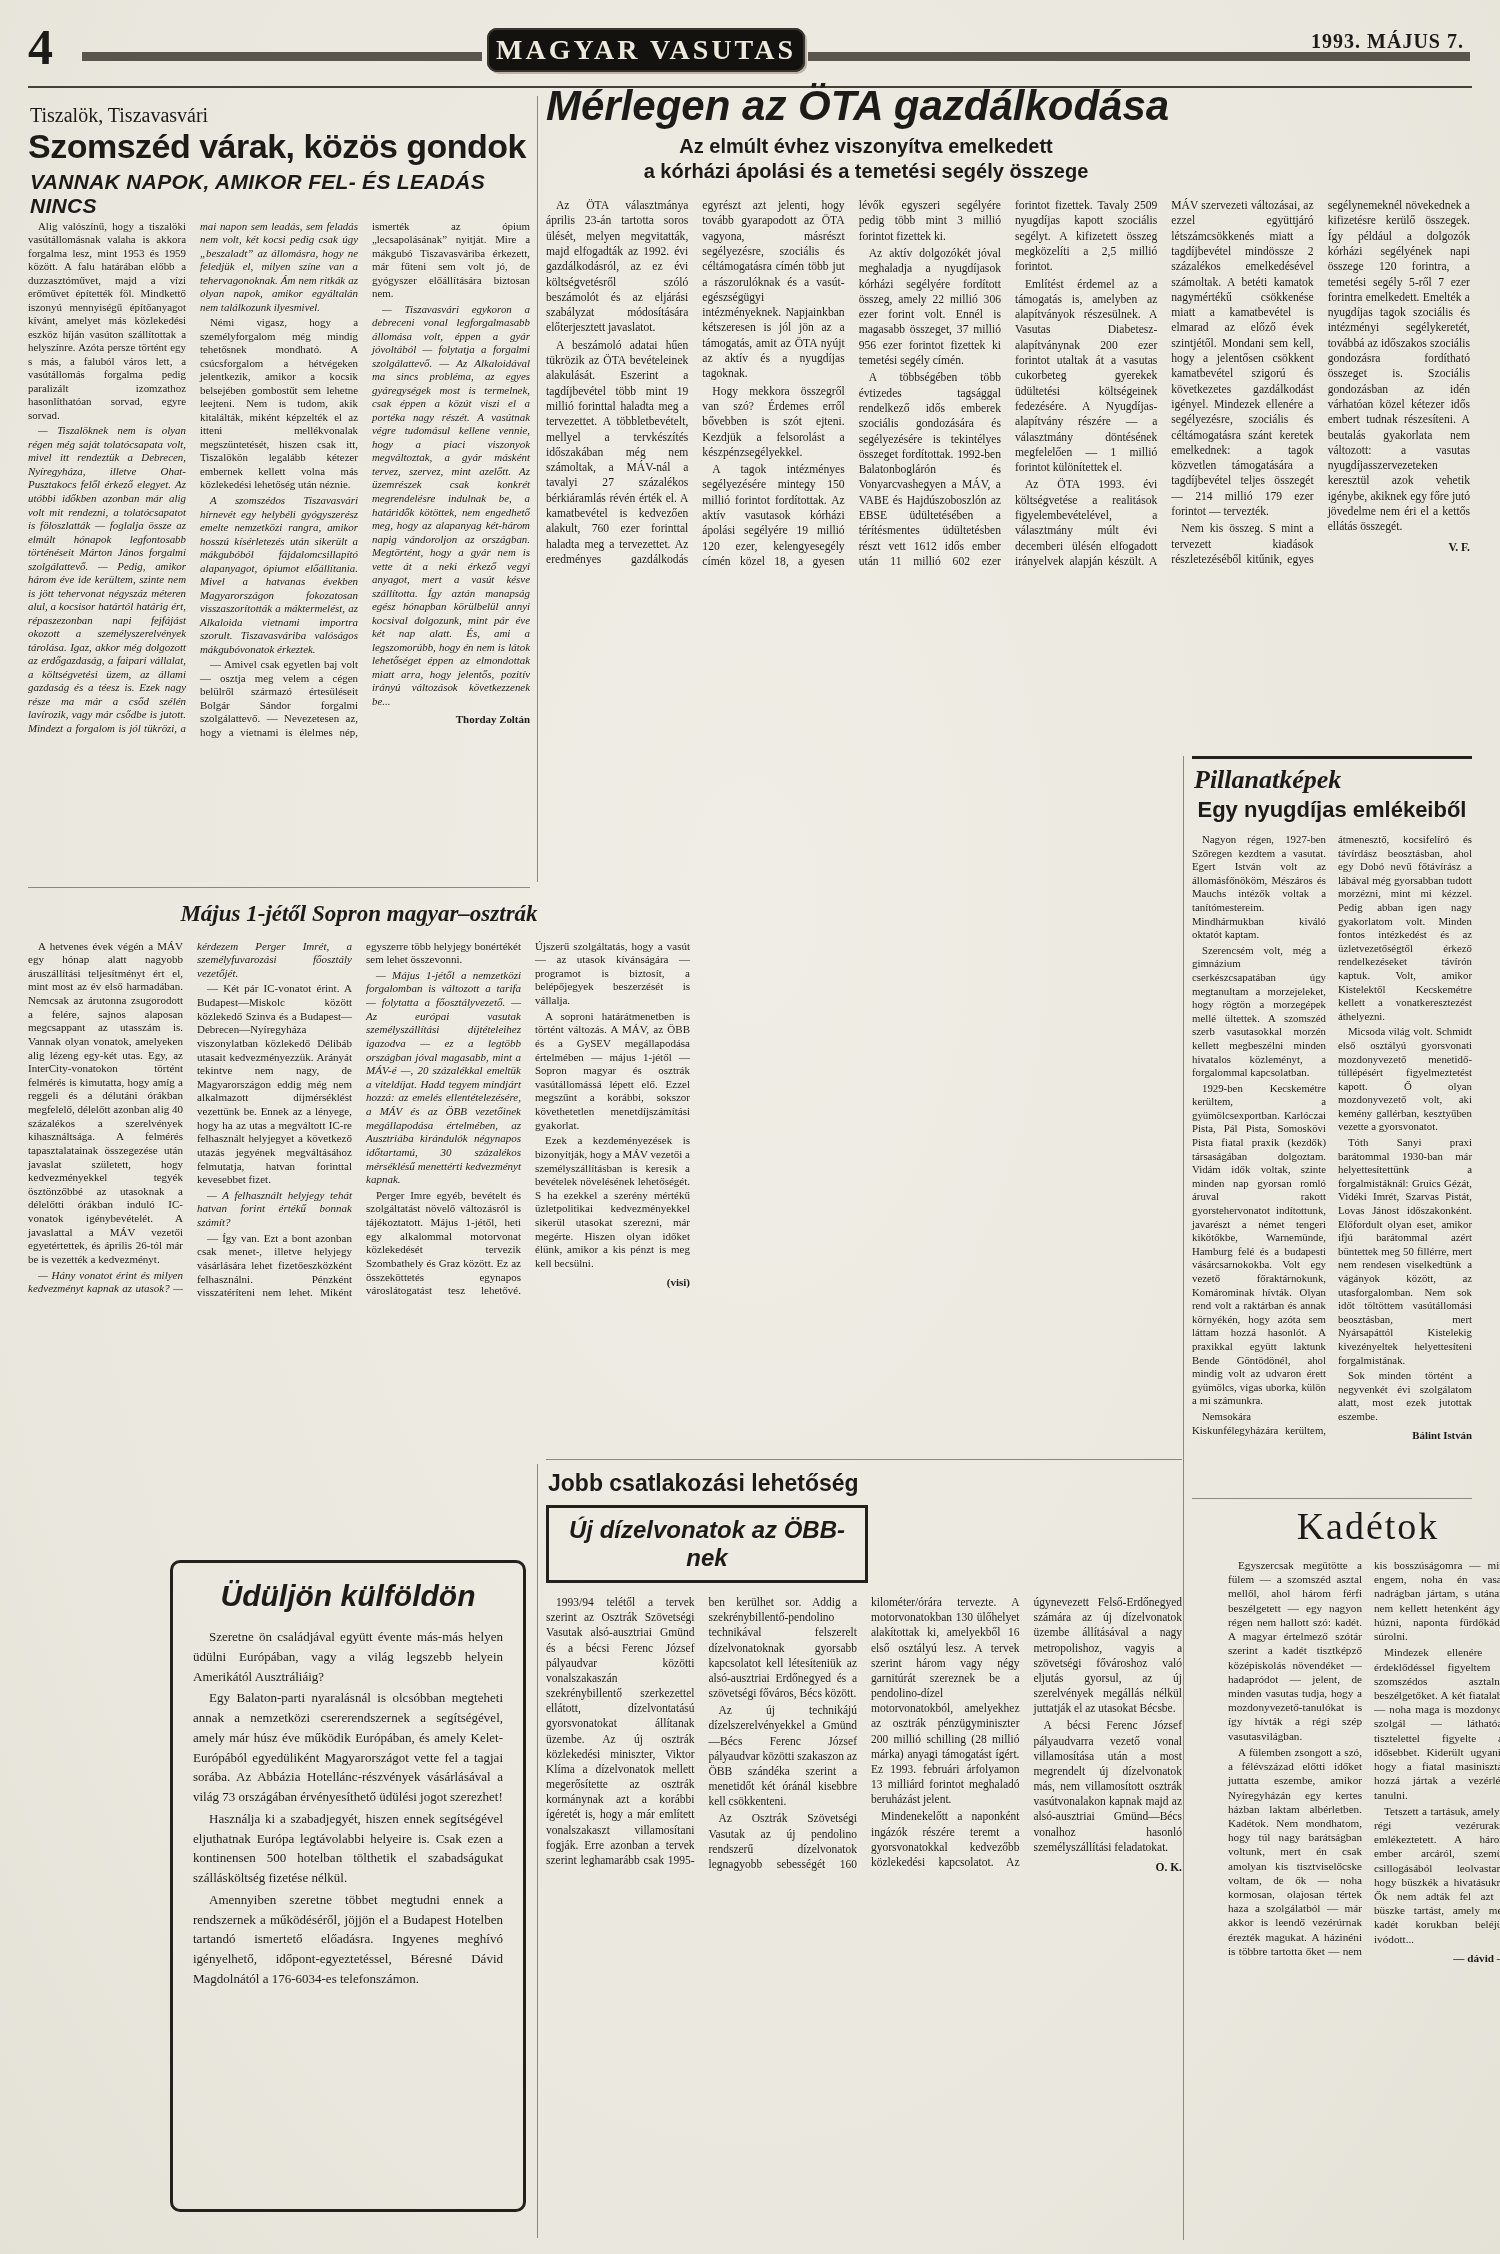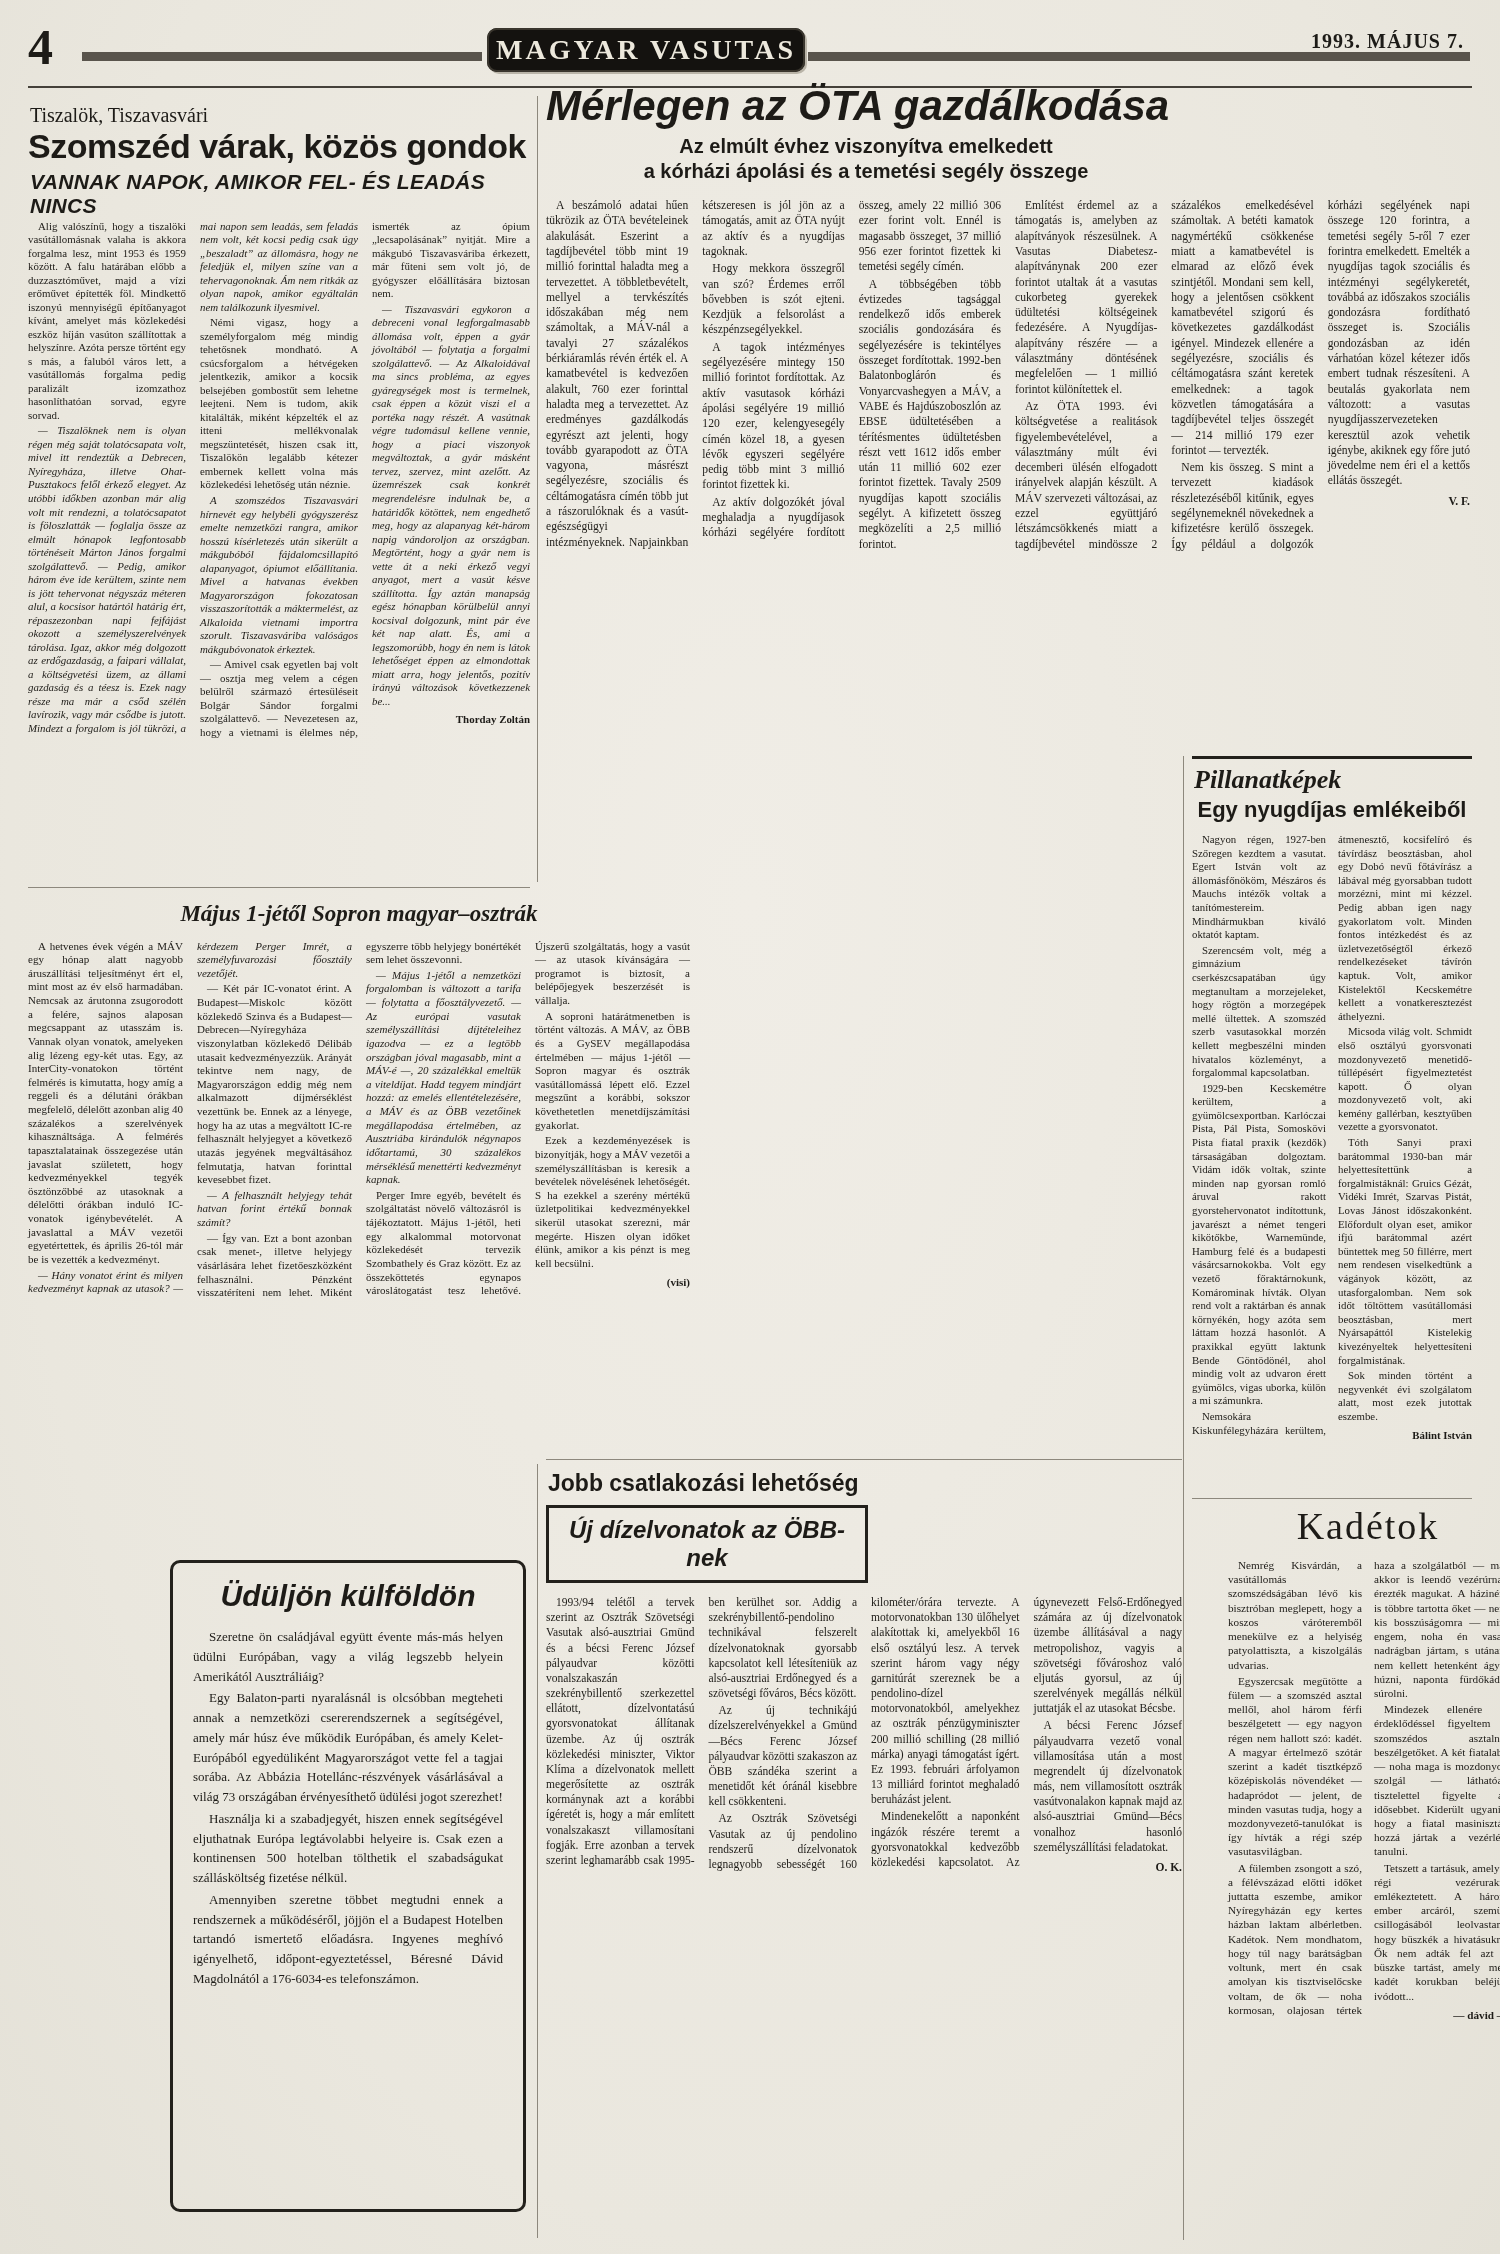--- a/index.html
+++ b/index.html
@@ -112,20 +112,21 @@
       </div>
   </section>
 
   <section class="art-ota">
     <h1 class="ota-title sans">Mérlegen az ÖTA gazdálkodása</h1>
     <div class="ota-sub sans">
       <div>Az elmúlt évhez viszonyítva emelkedett</div>
       <div>a kórházi ápolási és a temetési segély összege</div>
     </div>
     <div class="ota-body body-cols">
+        <p>Az ÖTA választmánya április 23-án tartotta soros ülését, melyen megvitatták, majd elfogadták az 1992. évi gazdálkodásról, az ez évi költségvetésről szóló beszámolót és az eljárási szabályzat módosítására előterjesztett javaslatot.</p>
         <p>A beszámoló adatai hűen tükrözik az ÖTA bevételeinek alakulását. Eszerint a tagdíjbevétel több mint 19 millió forinttal haladta meg a tervezettet. A többletbevételt, mellyel a tervkészítés időszakában még nem számoltak, a MÁV-nál a tavalyi 27 százalékos bérkiáramlás révén érték el. A kamatbevétel is kedvezően alakult, 760 ezer forinttal haladta meg a tervezettet. Az eredményes gazdálkodás egyrészt azt jelenti, hogy tovább gyarapodott az ÖTA vagyona, másrészt segélyezésre, szociális és céltámogatásra címén több jut a rászorulóknak és a vasút-egészségügyi intézményeknek. Napjainkban kétszeresen is jól jön az a támogatás, amit az ÖTA nyújt az aktív és a nyugdíjas tagoknak.</p>
         <p>Hogy mekkora összegről van szó? Érdemes erről bővebben is szót ejteni. Kezdjük a felsorolást a készpénzsegélyekkel.</p>
         <p>A tagok intézményes segélyezésére mintegy 150 millió forintot fordítottak. Az aktív vasutasok kórházi ápolási segélyére 19 millió 120 ezer, kelengyesegély címén közel 18, a gyesen lévők egyszeri segélyére pedig több mint 3 millió forintot fizettek ki.</p>
         <p>Az aktív dolgozókét jóval meghaladja a nyugdíjasok kórházi segélyére fordított összeg, amely 22 millió 306 ezer forint volt. Ennél is magasabb összeget, 37 millió 956 ezer forintot fizettek ki temetési segély címén.</p>
         <p>A többségében több évtizedes tagsággal rendelkező idős emberek szociális gondozására és segélyezésére is tekintélyes összeget fordítottak. 1992-ben Balatonboglárón és Vonyarcvashegyen a MÁV, a VABE és Hajdúszoboszlón az EBSE üdültetésében a térítésmentes üdültetésben részt vett 1612 idős ember után 11 millió 602 ezer forintot fizettek. Tavaly 2509 nyugdíjas kapott szociális segélyt. A kifizetett összeg megközelíti a 2,5 millió forintot.</p>
         <p>Említést érdemel az a támogatás is, amelyben az alapítványok részesülnek. A Vasutas Diabetesz-alapítványnak 200 ezer forintot utaltak át a vasutas cukorbeteg gyerekek üdültetési költségeinek fedezésére. A Nyugdíjas-alapítvány részére — a választmány döntésének megfelelően — 1 millió forintot különítettek el.</p>
         <p>Az ÖTA 1993. évi költségvetése a realitások figyelembevételével, a választmány múlt évi decemberi ülésén elfogadott irányelvek alapján készült. A MÁV szervezeti változásai, az ezzel együttjáró létszámcsökkenés miatt a tagdíjbevétel mindössze 2 százalékos emelkedésével számoltak. A betéti kamatok nagymértékű csökkenése miatt a kamatbevétel is elmarad az előző évek szintjétől. Mondani sem kell, hogy a jelentősen csökkent kamatbevétel szigorú és következetes gazdálkodást igényel. Mindezek ellenére a segélyezésre, szociális és céltámogatásra szánt keretek emelkednek: a tagok közvetlen támogatására a tagdíjbevétel teljes összegét — 214 millió 179 ezer forintot — tervezték.</p>
         <p>Nem kis összeg. S mint a tervezett kiadások részletezéséből kitűnik, egyes segélynemeknél növekednek a kifizetésre kerülő összegek. Így például a dolgozók kórházi segélyének napi összege 120 forintra, a temetési segély 5-ről 7 ezer forintra emelkedett. Emelték a nyugdíjas tagok szociális és intézményi segélykeretét, továbbá az időszakos szociális gondozásra fordítható összeget is. Szociális gondozásban az idén várhatóan közel kétezer idős embert tudnak részesíteni. A beutalás gyakorlata nem változott: a vasutas nyugdíjasszervezeteken keresztül azok vehetik igénybe, akiknek egy főre jutó jövedelme nem éri el a kettős ellátás összegét.</p>
         <p class="byline">V. F.</p>
       </div>
@@ -183,21 +184,20 @@
         <p>Az Osztrák Szövetségi Vasutak az új pendolino rendszerű dízelvonatok legnagyobb sebességét 160 kilométer/órára tervezte. A motorvonatokban 130 ülőhelyet alakítottak ki, amelyekből 16 első osztályú lesz. A tervek szerint három vagy négy garnitúrát szereznek be a pendolino-dízel motorvonatokból, amelyekhez az osztrák pénzügyminiszter 200 millió schilling (28 millió márka) anyagi támogatást ígért. Ez 1993. februári árfolyamon 13 milliárd forintot meghaladó beruházást jelent.</p>
         <p>Mindenekelőtt a naponként ingázók részére teremt a gyorsvonatokkal kedvezőbb közlekedési kapcsolatot. Az úgynevezett Felső-Erdőnegyed számára az új dízelvonatok üzembe állításával a nagy metropolishoz, vagyis a szövetségi fővároshoz való eljutás gyorsul, az új szerelvények megállás nélkül juttatják el az utasokat Bécsbe.</p>
         <p>A bécsi Ferenc József pályaudvarra vezető vonal villamosítása után a most megrendelt új dízelvonatok más, nem villamosított osztrák vasútvonalakon kapnak majd az alsó-ausztriai Gmünd—Bécs vonalhoz hasonló személyszállítási feladatokat.</p>
         <p class="byline">O. K.</p>
       </div>
   </section>
 
   <section class="art-kadetok">
     <h1 class="kadetok-title">Kadétok</h1>
     <div class="kadetok-body body-cols">
-        <p>Nemrég Kisvárdán, a vasútállomás szomszédságában lévő kis bisztróban meglepett, hogy a koszos váróteremből menekülve ez a helyiség patyolattiszta, a kiszolgálás udvarias.</p>
         <p>Egyszercsak megütötte a fülem — a szomszéd asztal mellől, ahol három férfi beszélgetett — egy nagyon régen nem hallott szó: kadét. A magyar értelmező szótár szerint a kadét tisztképző középiskolás növendéket — hadapródot — jelent, de minden vasutas tudja, hogy a mozdonyvezető-tanulókat is így hívták a régi szép vasutasvilágban.</p>
         <p>A fülemben zsongott a szó, a félévszázad előtti időket juttatta eszembe, amikor Nyíregyházán egy kertes házban laktam albérletben. Kadétok. Nem mondhatom, hogy túl nagy barátságban voltunk, mert én csak amolyan kis tisztviselőcske voltam, de ők — noha kormosan, olajosan tértek haza a szolgálatból — már akkor is leendő vezérúrnak érezték magukat. A házinéni is többre tartotta őket — nem kis bosszúságomra — mint engem, noha én vasalt nadrágban jártam, s utánam nem kellett hetenként ágyat húzni, naponta fürdőkádat súrolni.</p>
         <p>Mindezek ellenére is érdeklődéssel figyeltem a szomszédos asztalnál beszélgetőket. A két fiatalabb — noha maga is mozdonyon szolgál — láthatóan tisztelettel figyelte az idősebbet. Kiderült ugyanis, hogy a fiatal masiniszták hozzá jártak a vezérlést tanulni.</p>
         <p>Tetszett a tartásuk, amely a régi vezérurakra emlékeztetett. A három ember arcáról, szemük csillogásából leolvastam, hogy büszkék a hivatásukra. Ők nem adták fel azt a büszke tartást, amely még kadét korukban beléjük ivódott...</p>
         <p class="byline">— dávid —</p>
       </div>
   </section>
 
 </div>
 

